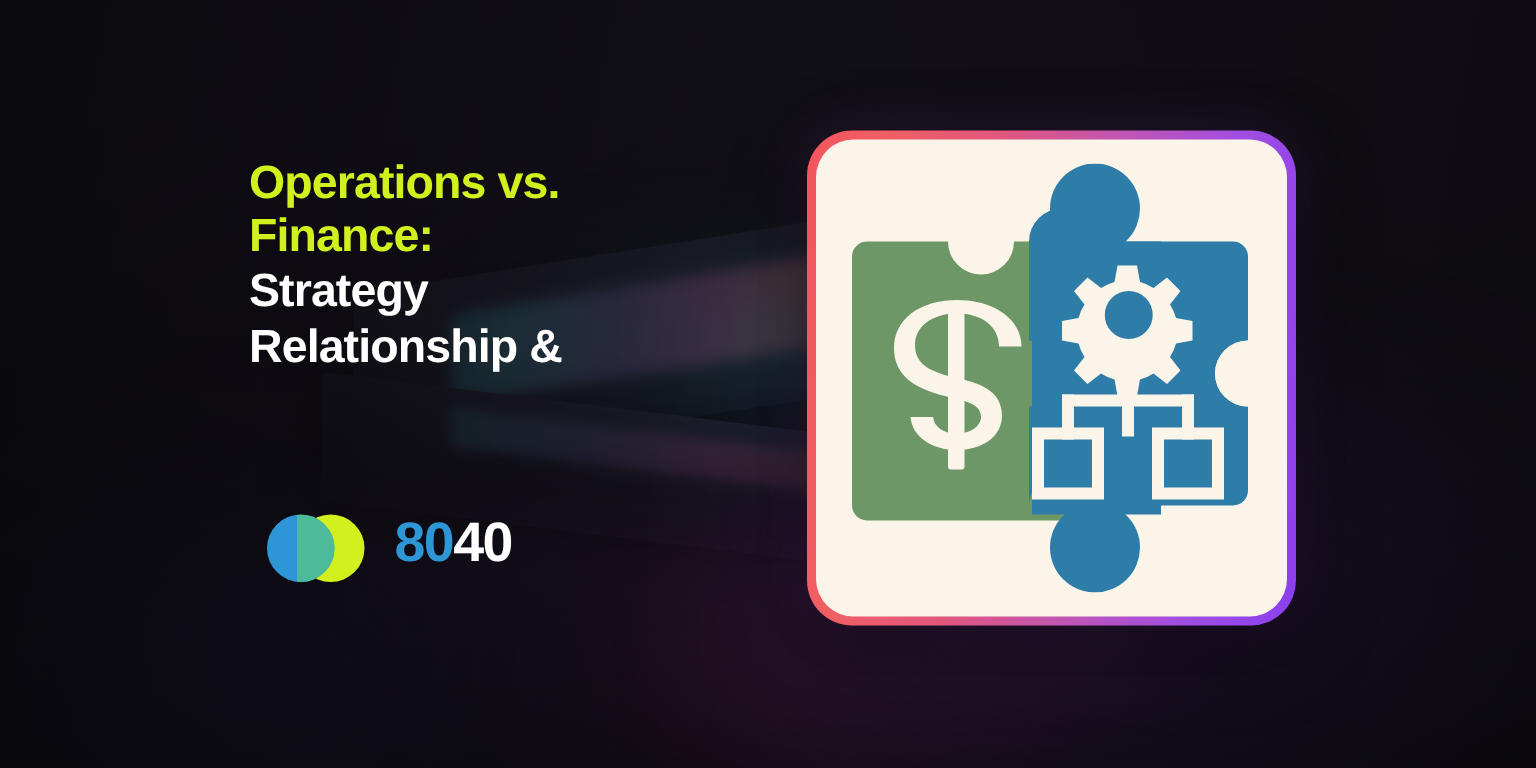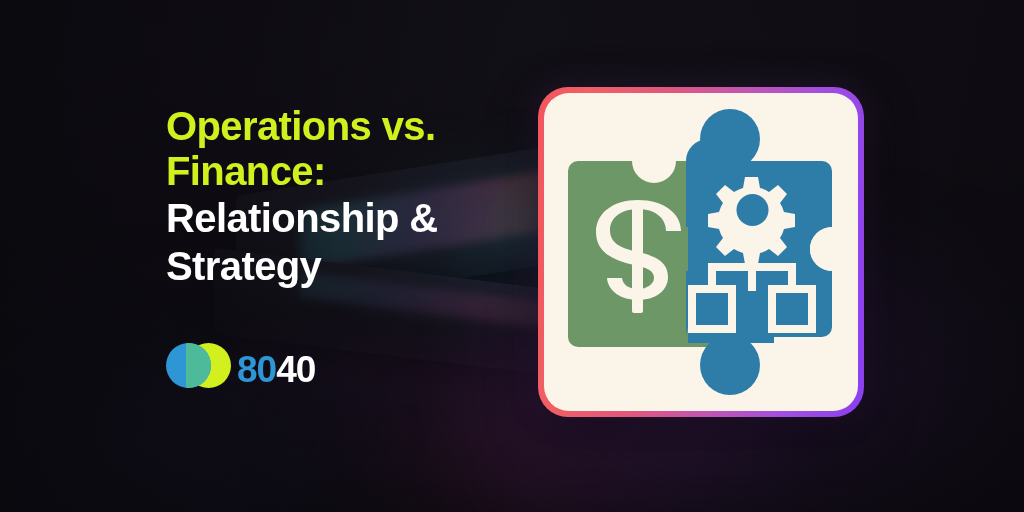--- a/index.html
+++ b/index.html
@@ -110,33 +110,33 @@
       radial-gradient(140% 120% at 50% 0%, rgba(0,0,0,0) 38%, rgba(0,0,0,.45) 100%);
   }
 
   
   #text-block {
     position:absolute;
     left:166px; top:104px;
     width:330px;
   }
   .headline {
-    font-size:40px;
+    font-size:31px;
     font-weight:700;
     line-height:1.13;
     letter-spacing:-.6px;
   }
   .headline.accent { color:#d2f01e; }
   .headline.plain  { color:#ffffff; margin-top:2px; }
 
   
   #brand {
     position:absolute;
-    left:166px; top:341px;
-    display:flex; align-items:flex-end; gap:13px;
+    left:178px; top:341px;
+    display:flex; align-items:flex-start; gap:27px;
   }
   .logo-mark { position:relative; width:58px; height:50px; }
   .logo-circle-lime {
     position:absolute; left:20px; top:2px;
     width:45px; height:45px; border-radius:50%;
     background:#d2f01e;
   }
   .logo-circle-blue {
     position:absolute; left:0px; top:2px;
     width:45px; height:45px; border-radius:50%;
@@ -186,22 +186,22 @@
   <div class="bg-layer laptop-keys-glint"></div>
   <div class="bg-layer laptop-reflection"></div>
   <div class="bg-layer bg-glow-teal"></div>
   <div class="bg-layer bg-glow-magenta"></div>
   <div class="bg-layer bg-glow-violet"></div>
   <div class="bg-layer bg-vignette"></div>
 
   <div id="text-block">
     <div class="headline accent">Operations vs.</div>
     <div class="headline accent">Finance:</div>
+    <div class="headline plain">Strategy</div>
     <div class="headline plain">Relationship &amp;</div>
-    <div class="headline plain">Strategy</div>
   </div>
 
   <div id="brand">
     <div class="logo-mark">
       <div class="logo-circle-lime"></div>
       <div class="logo-circle-blue"></div>
       <div class="logo-circle-overlap"></div>
     </div>
     <div class="wordmark">
       <span class="wm-80">80</span>

